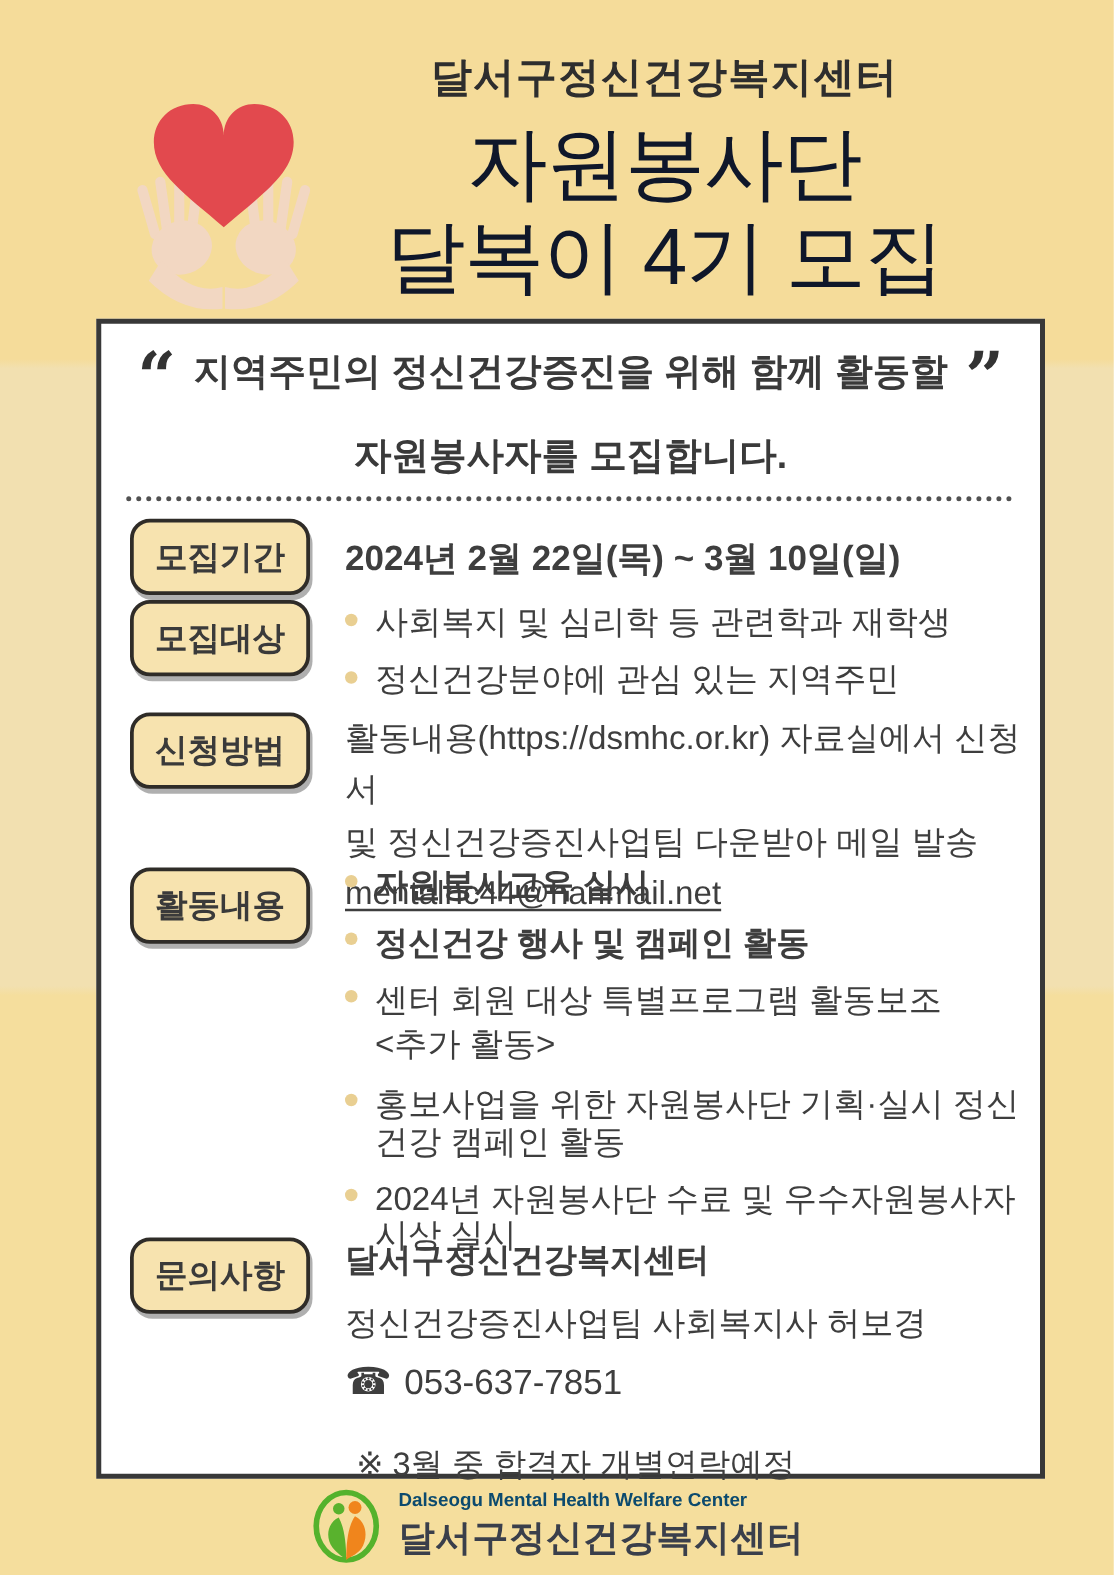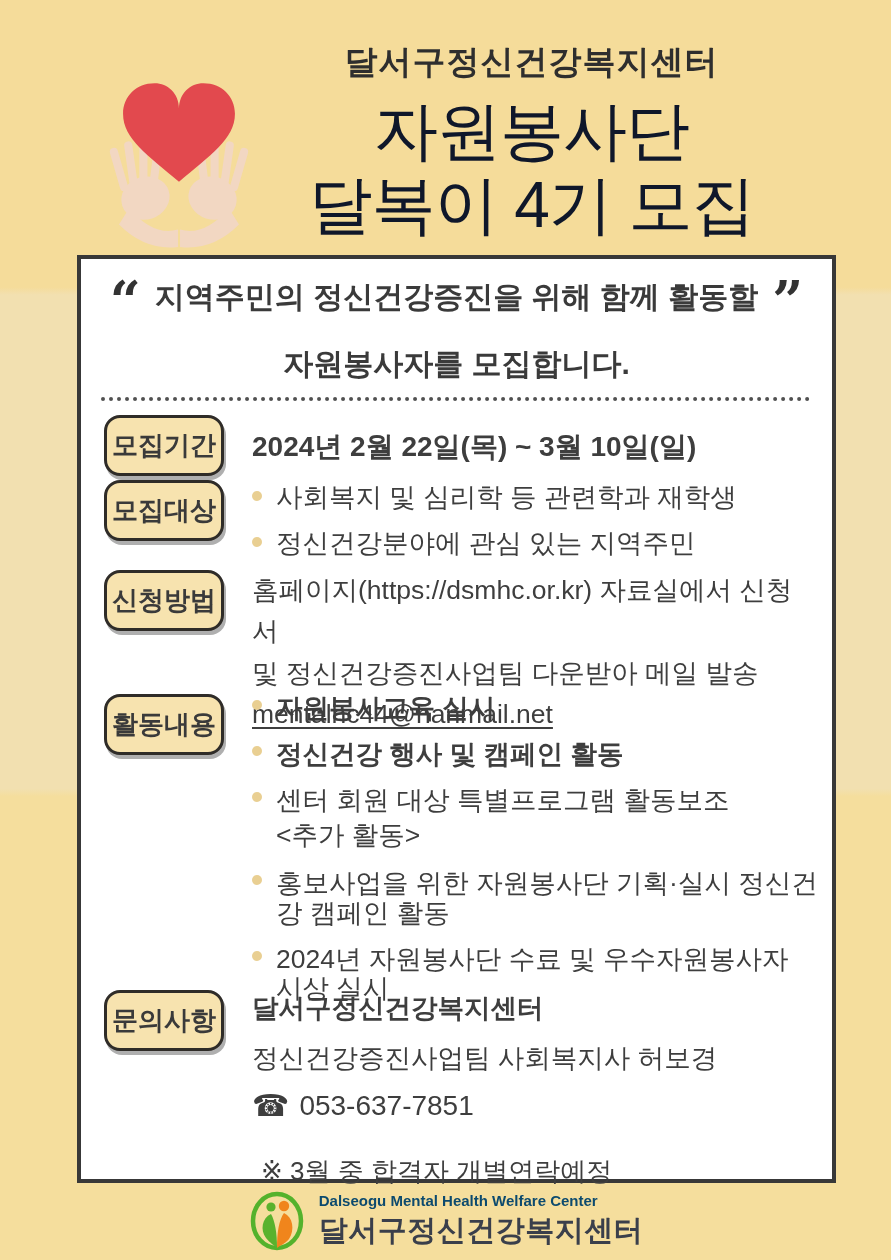--- a/index.html
+++ b/index.html
@@ -32,21 +32,21 @@
   .dotted-divider { position:absolute; left:20px; right:22px; top:138px; border-top:4px dotted #515151; }
 
   .row { position:absolute; left:23px; right:14px; display:flex; align-items:flex-start; }
   .row-period { top:156px; align-items:center; }
   .row-target { top:221px; }
   .row-apply  { top:311px; }
   .row-activities { top:435px; }
   .row-contact { top:731px; }
 
   .pill {
-    flex:0 0 auto; width:120px; text-align:center;
+    flex:0 0 auto; width:144px; text-align:center;
     background:#f7e3af; border:3px solid #2f2c28; border-radius:16px;
     padding:10px 4px; font-size:26px; font-weight:700; color:#3a3a3a;
     box-shadow:2px 4px 0 rgba(95,95,95,.5);
   }
   .content { flex:1; padding-left:28px; font-size:26.5px; color:#3e3e3e; }
   .row-period .content { font-weight:700; font-size:28px; padding-top:2px; }
   .row-target .content { padding-top:3px; }
 
   ul.plain { list-style:none; }
   li.bullet-item { display:flex; align-items:flex-start; margin-bottom:17px; line-height:1.1; }
@@ -134,21 +134,21 @@
           <span class="dot"></span>
           <span>정신건강분야에 관심 있는 지역주민</span>
         </li>
       </ul>
     </div>
   </div>
 
   <div class="row row-apply">
     <div class="pill">신청방법</div>
     <div class="content apply-lines">
-      <div>홈페이지(https://dsmhc.or.kr) 자료실에서 신청서</div>
+      <div>활동내용(https://dsmhc.or.kr) 자료실에서 신청서</div>
       <div>및 정신건강증진사업팀 다운받아 메일 발송</div>
       <div><span class="email-link">mentalhc44@hanmail.net</span></div>
     </div>
   </div>
 
   <div class="row row-activities">
     <div class="pill">활동내용</div>
     <div class="content activities">
       <ul class="plain">
         <li class="bullet-item bold-item">

